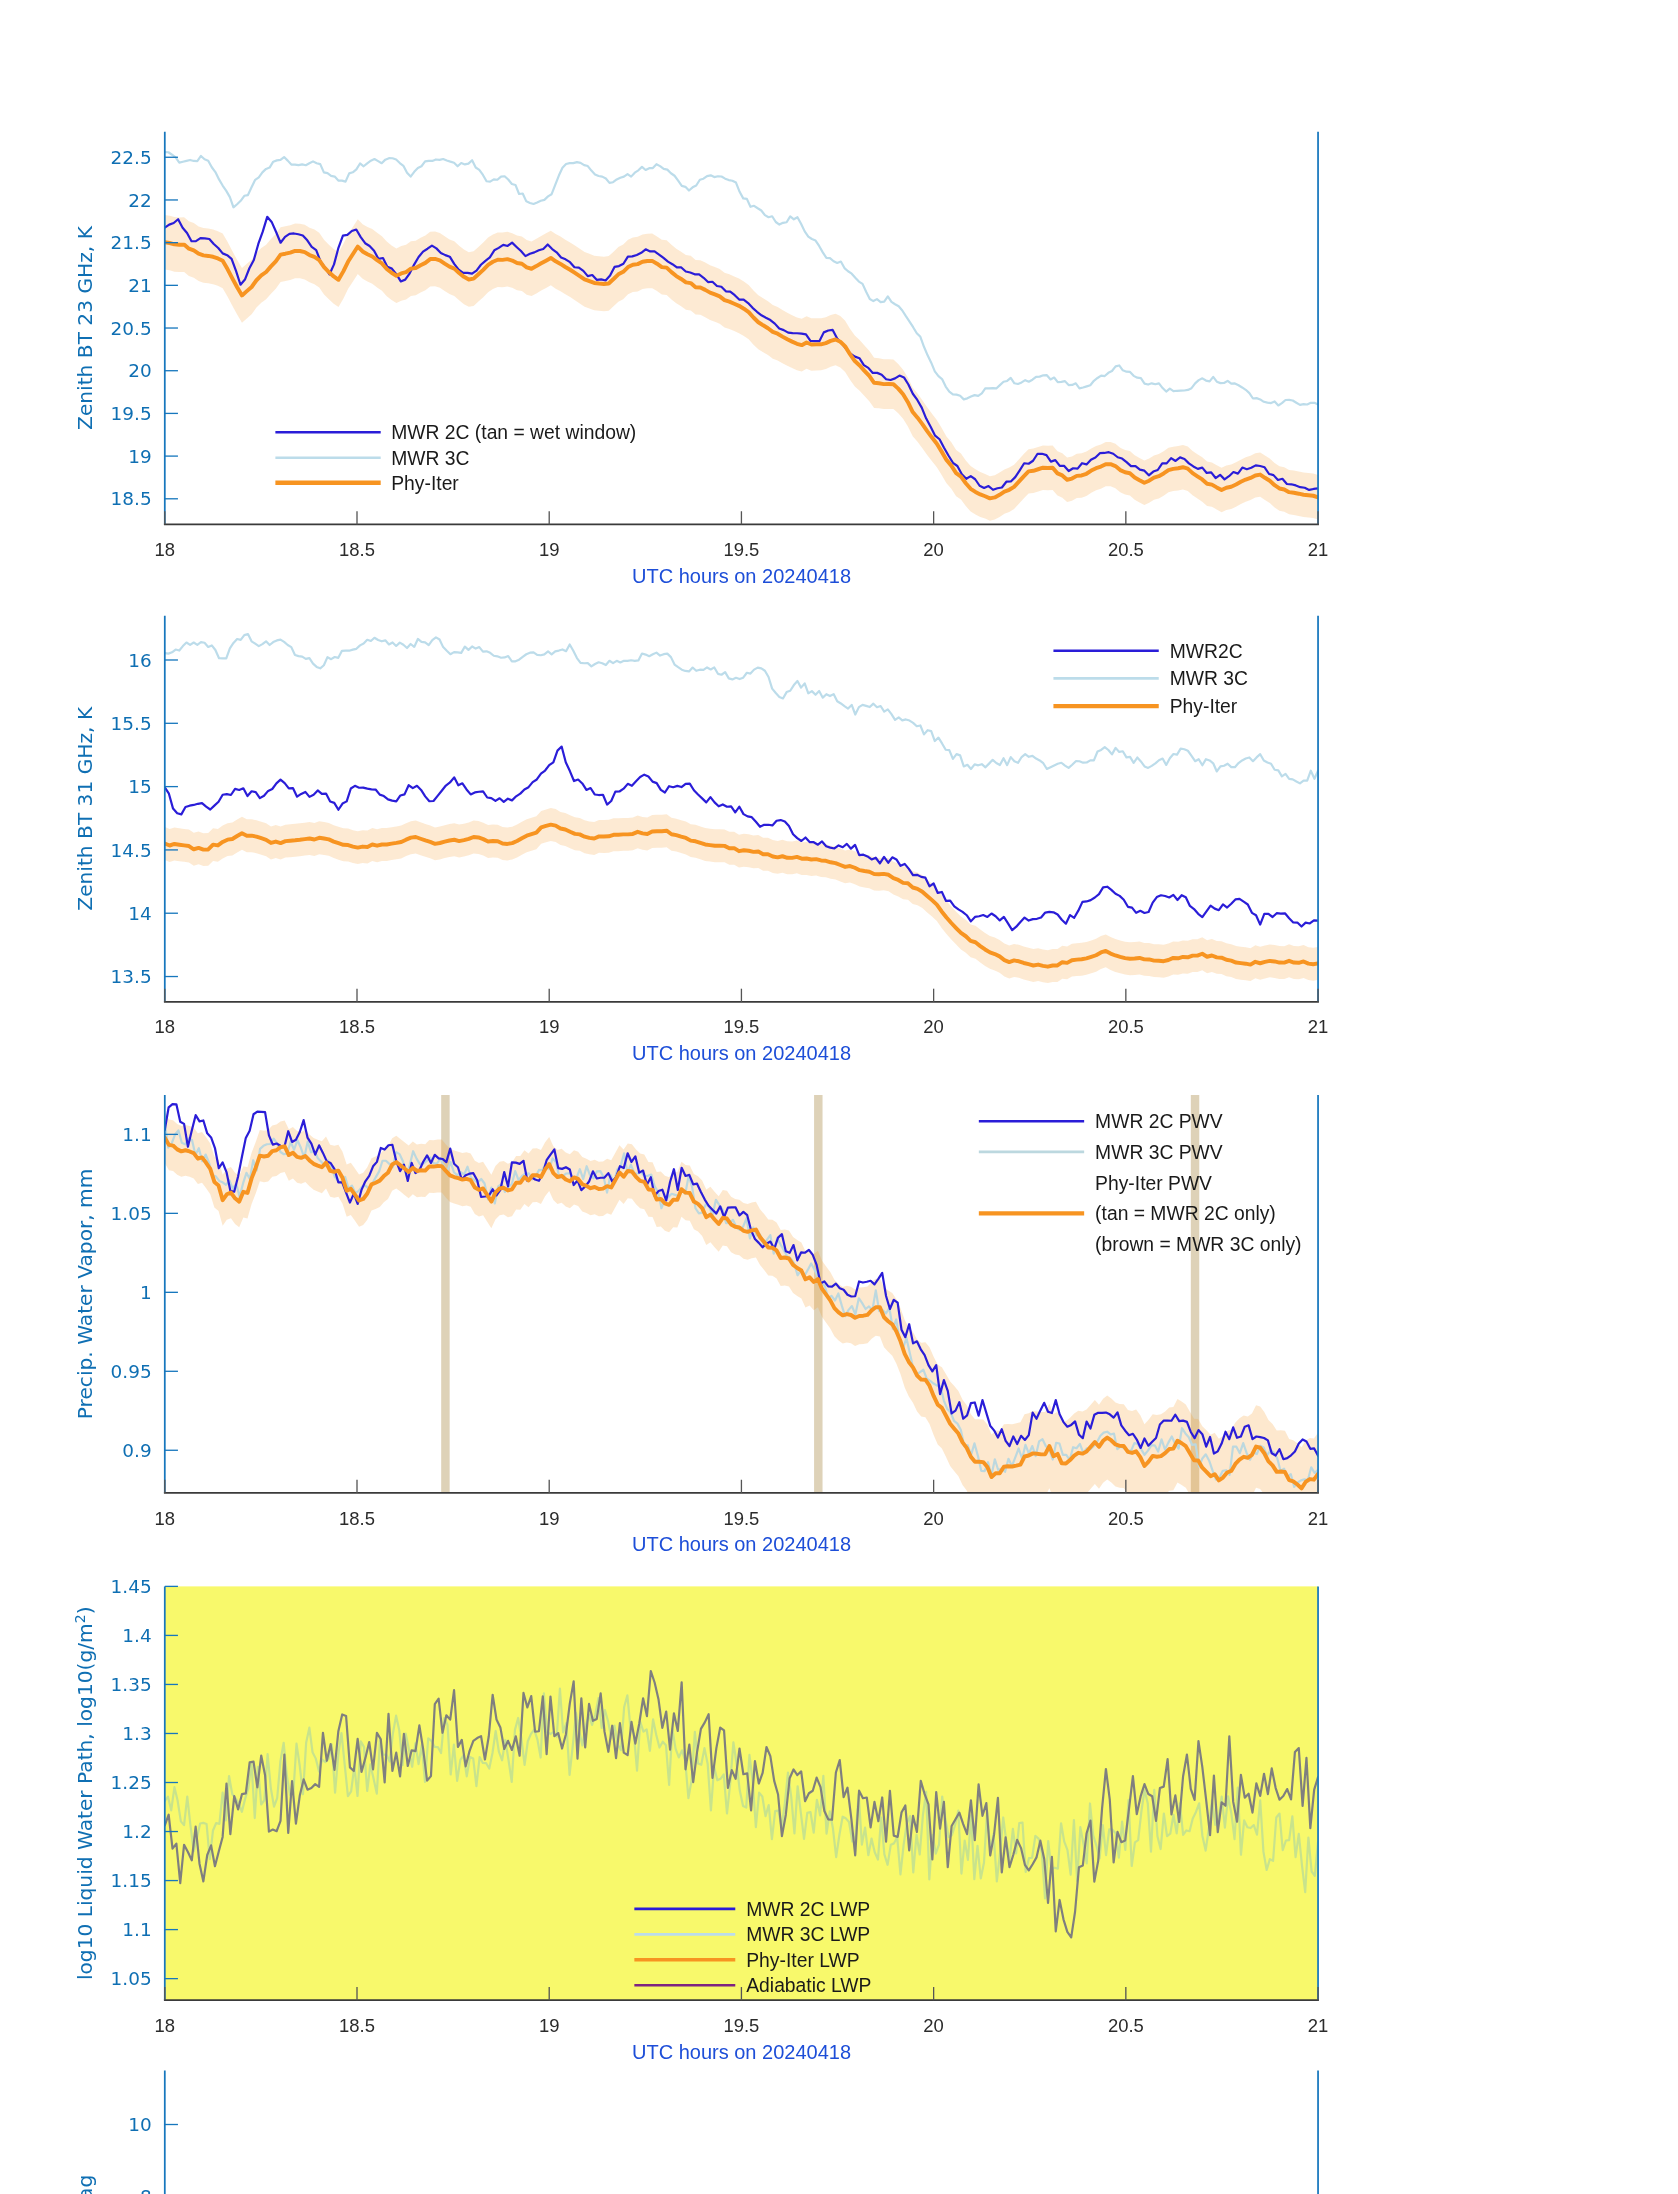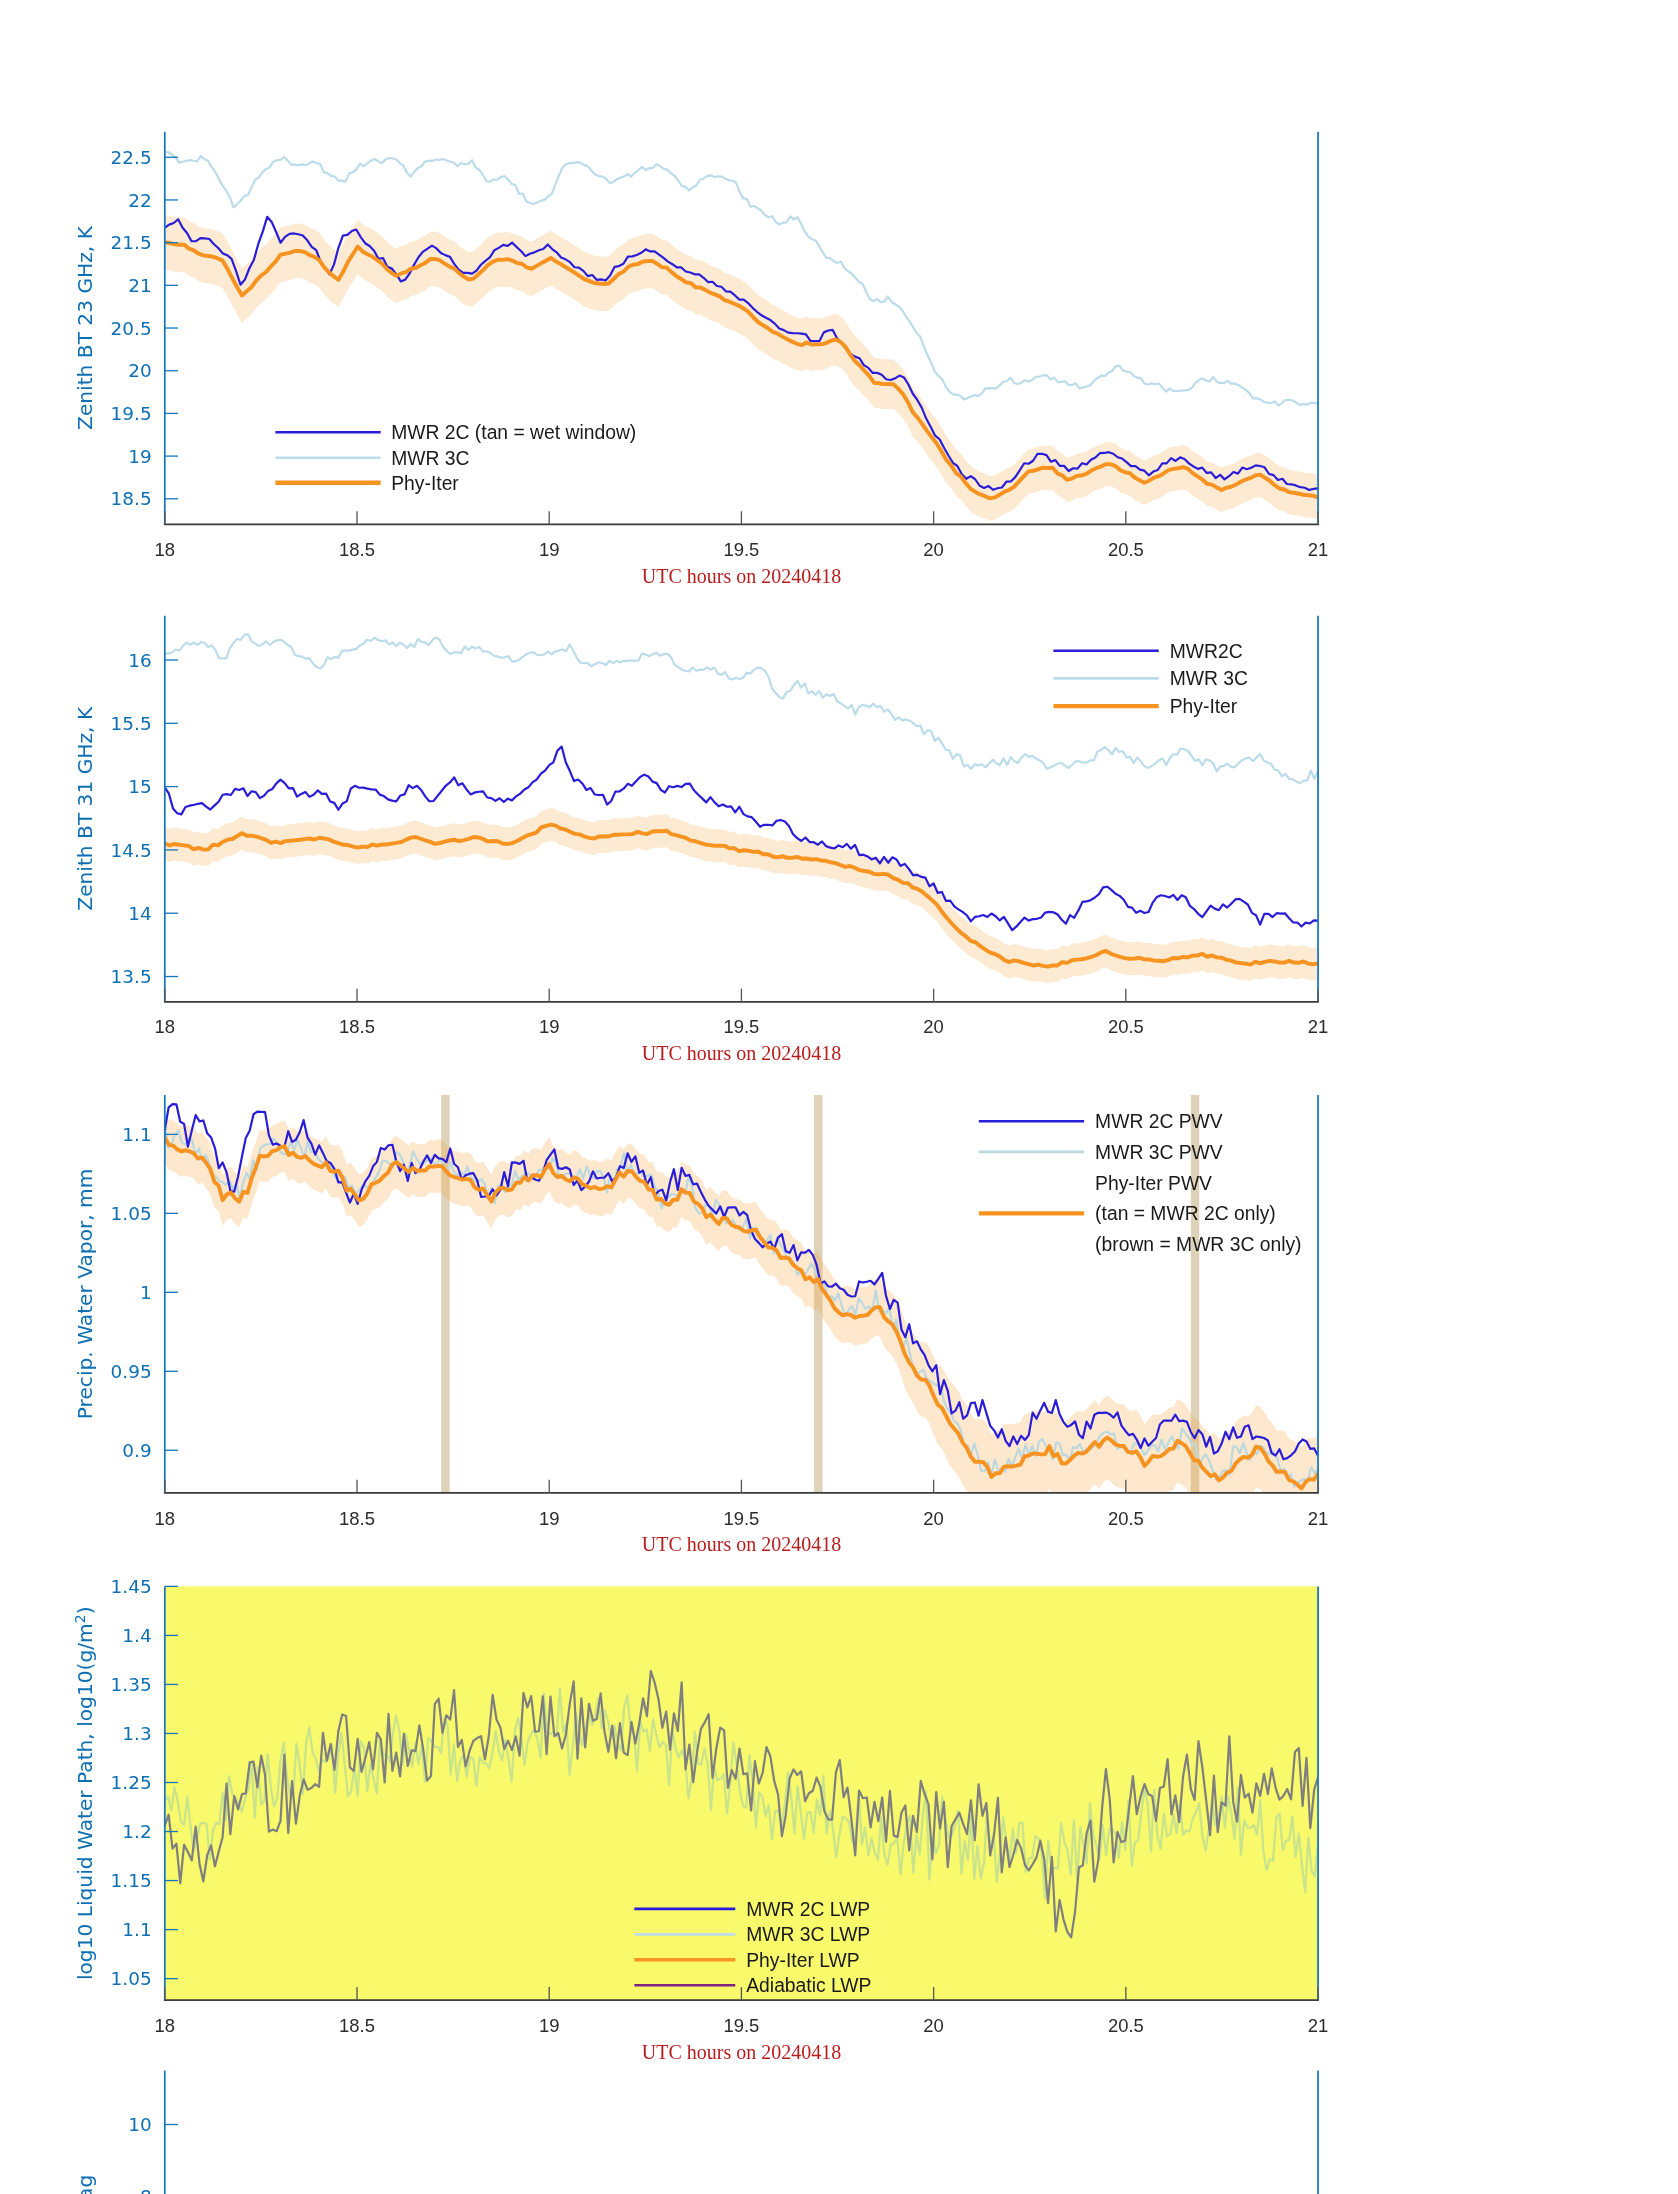--- a/index.html
+++ b/index.html
@@ -1,20 +1,20 @@
 <!DOCTYPE html>
 <html style="font-size:7px"><head>
 <meta charset="utf-8">
 <style>
   html,body{margin:0;padding:0;background:#ffffff;}
   #figure{position:relative;width:1679px;height:2633px;background:#ffffff;overflow:hidden;
           font-family:"Liberation Sans",sans-serif;}
   #chart-svg{position:absolute;left:0;top:0;}
   .xlabel{position:absolute;left:165px;width:1153px;text-align:center;
-          font-family:Liberation Serif, serif;font-size:20px;color:#b91c1c;}
+          font-family:Liberation Sans, sans-serif;font-size:20px;color:#1d4ed8;}
   text{user-select:none;}
 </style>
 </head>
 <body>
 
 <div id="figure">
   <svg id="chart-svg" xmlns="http://www.w3.org/2000/svg" width="1679" height="2633" viewBox="0 0 3825 6000">
       <g>
         <clipPath id="clip-0">
           <rect x="375" y="300" width="2628" height="895"></rect>

